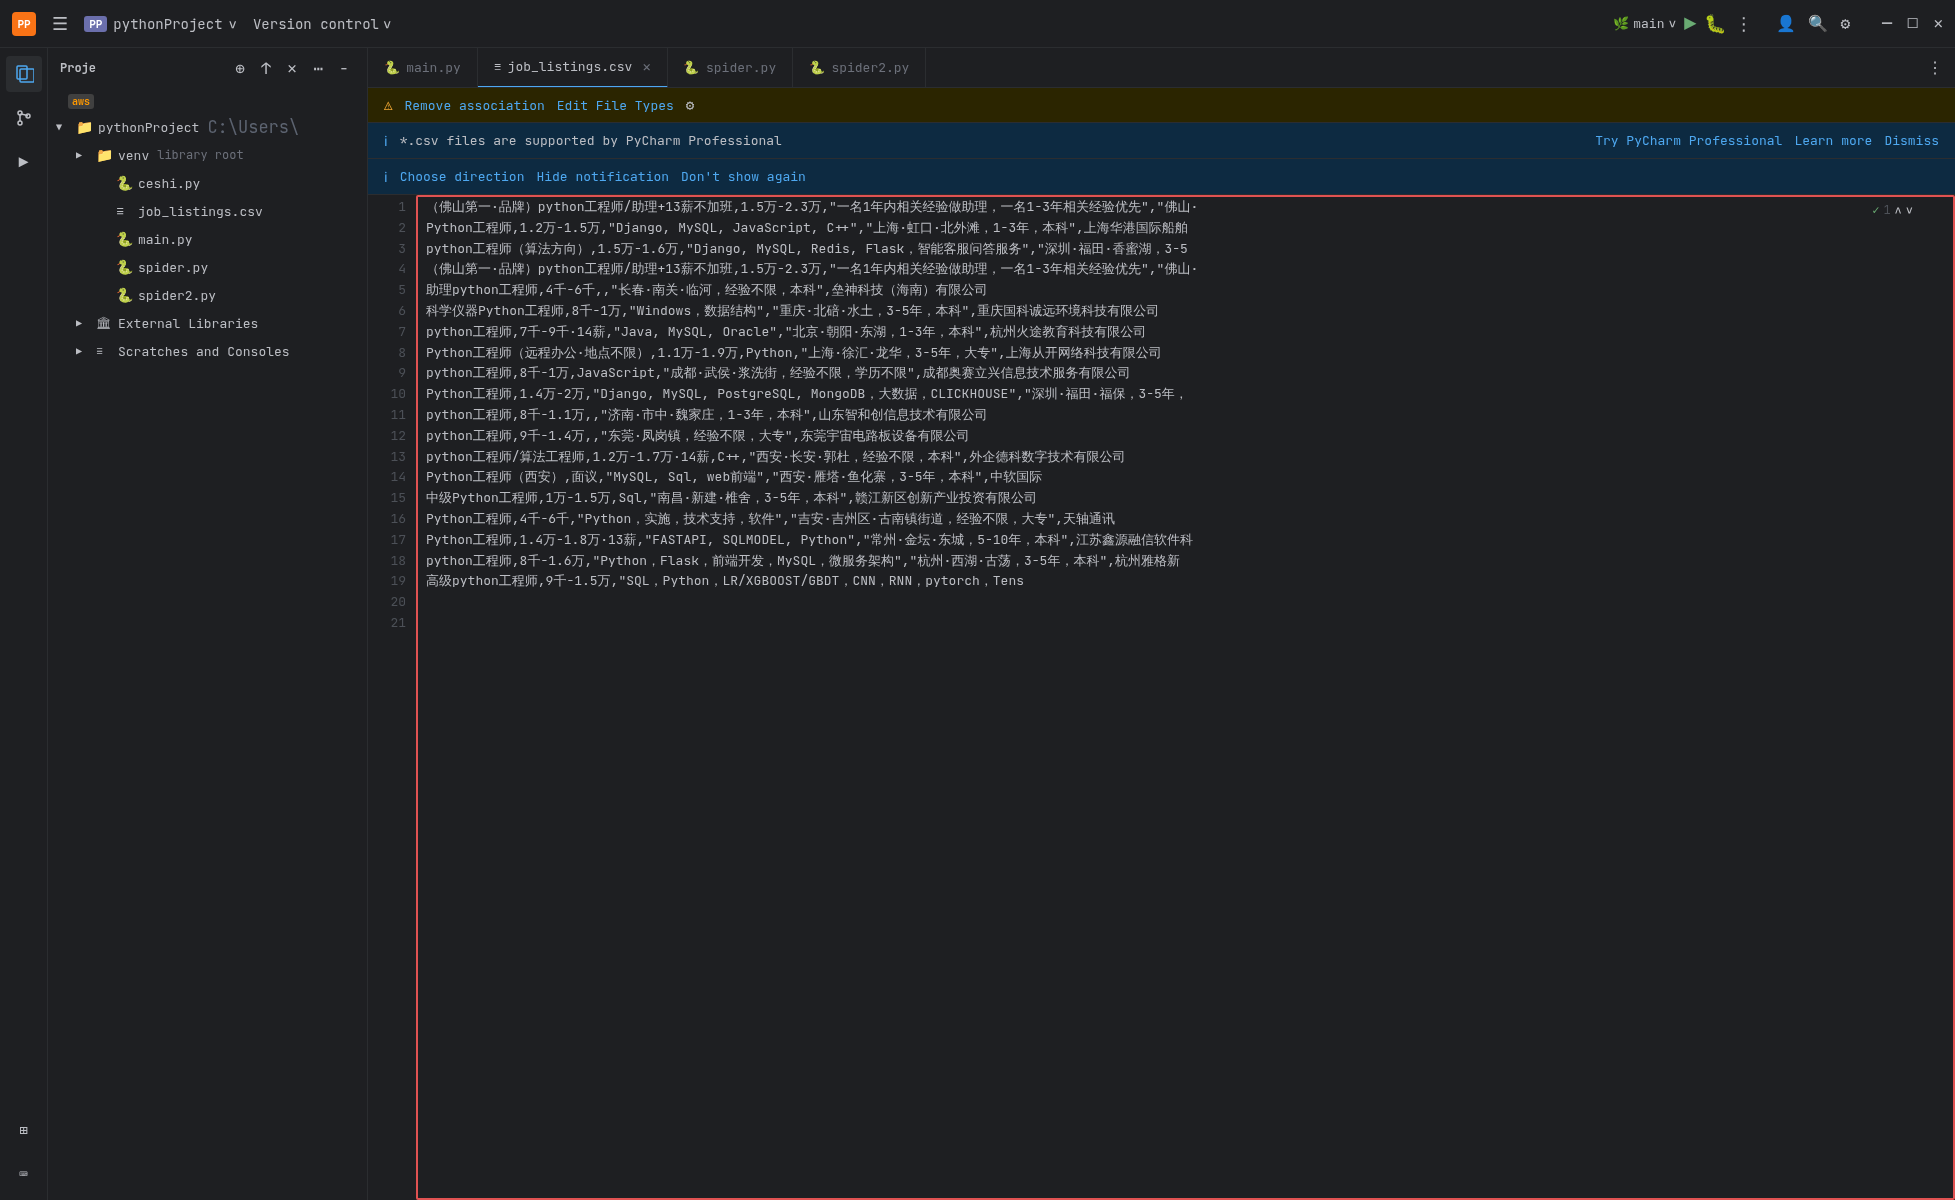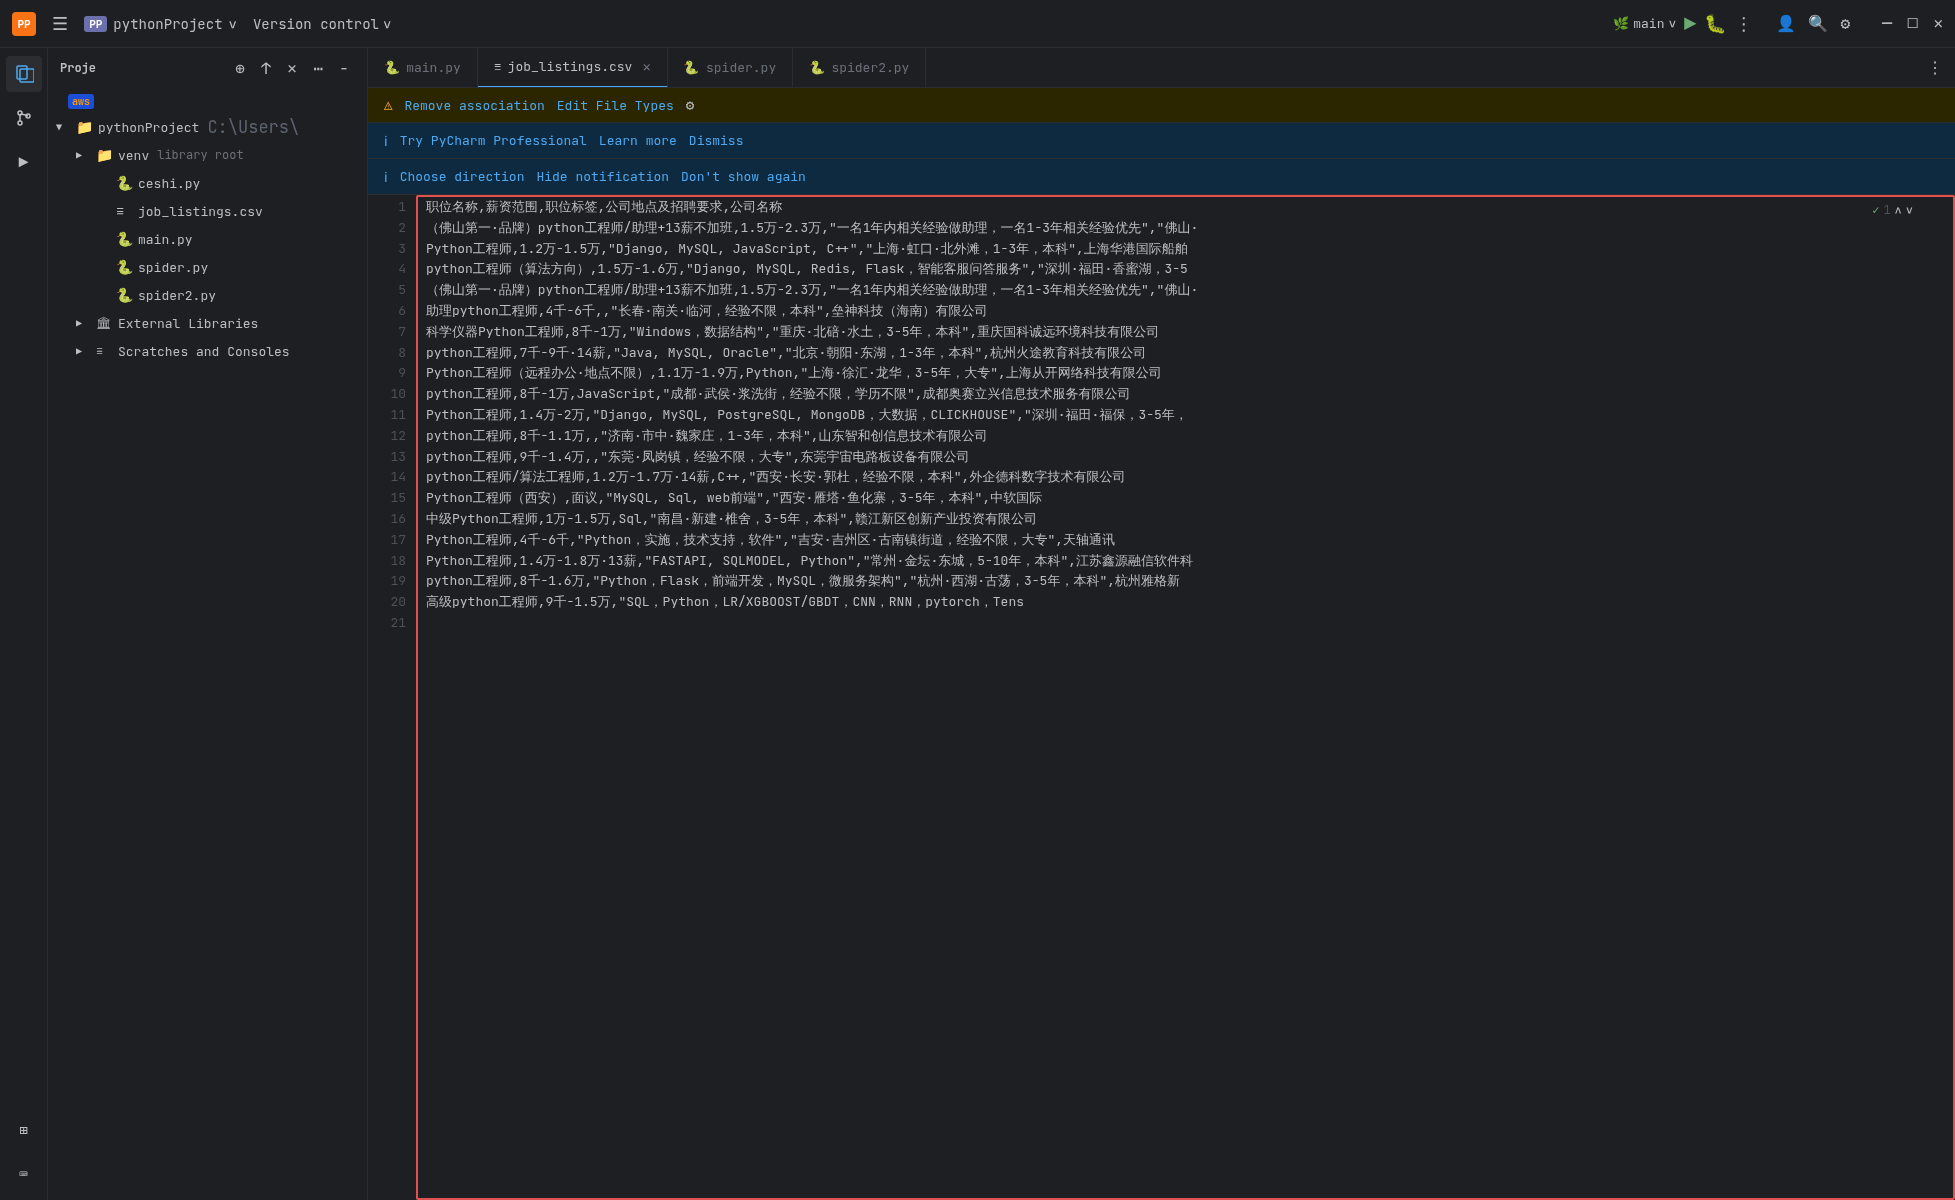--- a/index.html
+++ b/index.html
@@ -182,21 +182,21 @@
       font-size: 10px;
       flex-shrink: 0;
     }
     .tree-icon { width: 18px; flex-shrink: 0; font-size: 14px; }
     .tree-label { font-size: 13px; color: #bcbec4; }
     .tree-label.dim { color: #6c707a; font-size: 12px; margin-left: 4px; }
     .tree-label.path { color: #5c6370; font-size: 17px; margin-left: 4px; }
 
     .folder-icon { color: #56a6f5; }
     .aws-badge {
-      background: #1d4ed8;
+      background: #404040;
       color: #ff9900;
       border-radius: 3px;
       padding: 1px 4px;
       font-size: 10px;
       font-weight: bold;
       margin-right: 20px;
     }
 
     
     .editor-area {
@@ -505,20 +505,21 @@
 
     <div class="notification-bar warning">
       <span class="notif-icon" style="color:#f0a732;">⚠</span>
       <span class="notif-action">Remove association</span>
       <span class="notif-action">Edit File Types</span>
       <span class="notif-gear">⚙</span>
     </div>
 
     <div class="notification-bar info">
       <span class="notif-icon" style="color:#4ea8f0;">ℹ</span>
+      <span class="notif-text">*.csv files are supported by PyCharm Professional</span>
       <span class="notif-action">Try PyCharm Professional</span>
       <span class="notif-action">Learn more</span>
       <span class="notif-action">Dismiss</span>
     </div>
 
     <div class="notification-bar info">
       <span class="notif-icon" style="color:#4ea8f0;">ℹ</span>
       <span class="notif-action">Choose direction</span>
       <span class="notif-action">Hide notification</span>
       <span class="notif-action">Don't show again</span>
@@ -549,21 +550,20 @@
           <div style="height: calc(20.8px); line-height: 1.6;">21</div>
         </div>
       <div class="code-area" id="code-area">
         <div class="find-count">
           <span class="checkmark">✓</span>
           <span>1</span>
           <span class="find-nav">∧</span>
           <span class="find-nav">∨</span>
         </div>
         <div id="code-lines">
-            <div class="code-line">职位名称,薪资范围,职位标签,公司地点及招聘要求,公司名称</div>
             <div class="code-line">（佛山第一·品牌）python工程师/助理+13薪不加班,1.5万-2.3万,"一名1年内相关经验做助理，一名1-3年相关经验优先","佛山·</div>
             <div class="code-line">Python工程师,1.2万-1.5万,"Django, MySQL, JavaScript, C++","上海·虹口·北外滩，1-3年，本科",上海华港国际船舶</div>
             <div class="code-line">python工程师（算法方向）,1.5万-1.6万,"Django, MySQL, Redis, Flask，智能客服问答服务","深圳·福田·香蜜湖，3-5</div>
             <div class="code-line">（佛山第一·品牌）python工程师/助理+13薪不加班,1.5万-2.3万,"一名1年内相关经验做助理，一名1-3年相关经验优先","佛山·</div>
             <div class="code-line">助理python工程师,4千-6千,,"长春·南关·临河，经验不限，本科",垒神科技（海南）有限公司</div>
             <div class="code-line">科学仪器Python工程师,8千-1万,"Windows，数据结构","重庆·北碚·水土，3-5年，本科",重庆国科诚远环境科技有限公司</div>
             <div class="code-line">python工程师,7千-9千·14薪,"Java, MySQL, Oracle","北京·朝阳·东湖，1-3年，本科",杭州火途教育科技有限公司</div>
             <div class="code-line">Python工程师（远程办公·地点不限）,1.1万-1.9万,Python,"上海·徐汇·龙华，3-5年，大专",上海从开网络科技有限公司</div>
             <div class="code-line">python工程师,8千-1万,JavaScript,"成都·武侯·浆洗街，经验不限，学历不限",成都奥赛立兴信息技术服务有限公司</div>
             <div class="code-line">Python工程师,1.4万-2万,"Django, MySQL, PostgreSQL, MongoDB，大数据，CLICKHOUSE","深圳·福田·福保，3-5年，</div>

